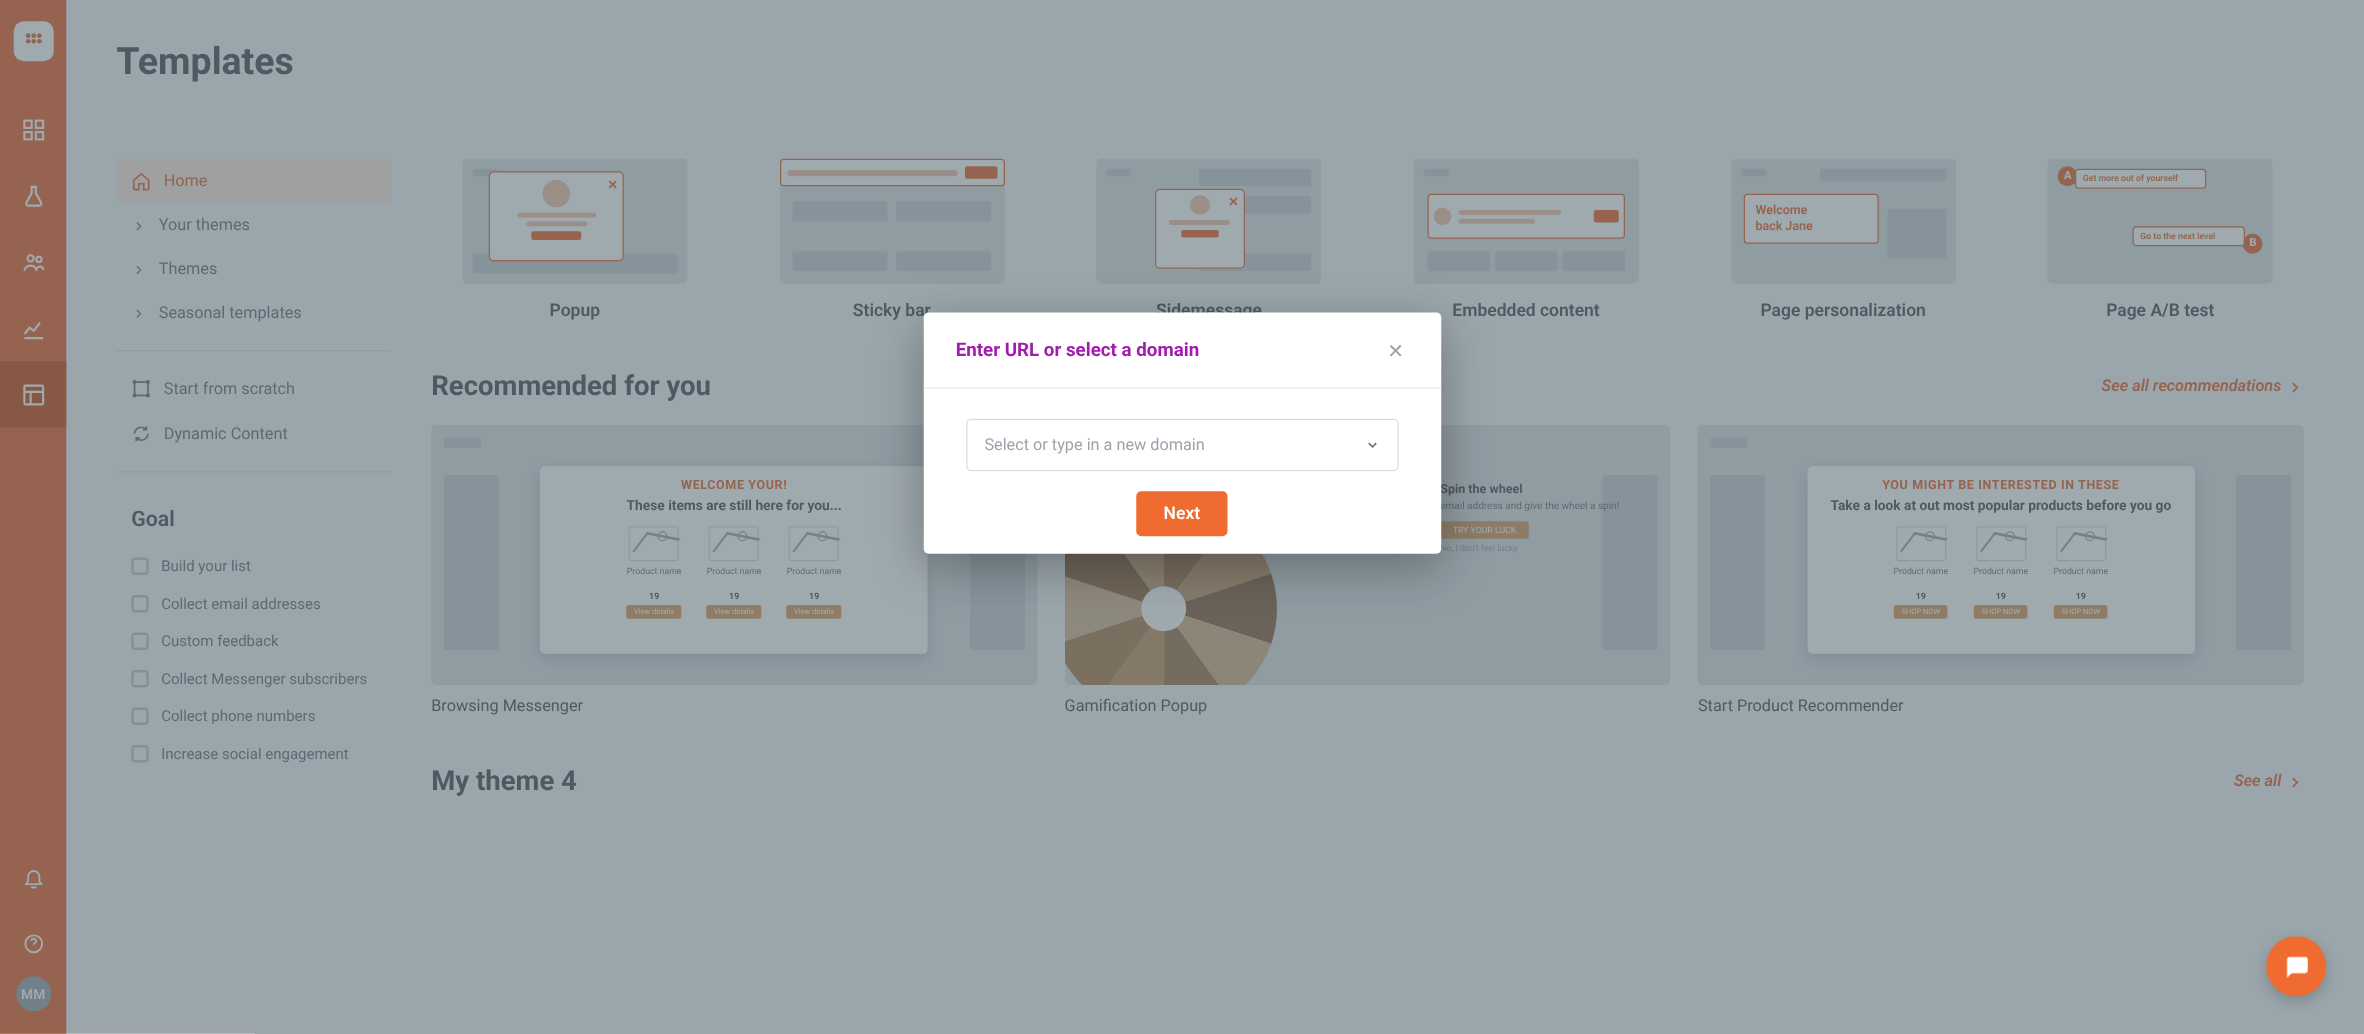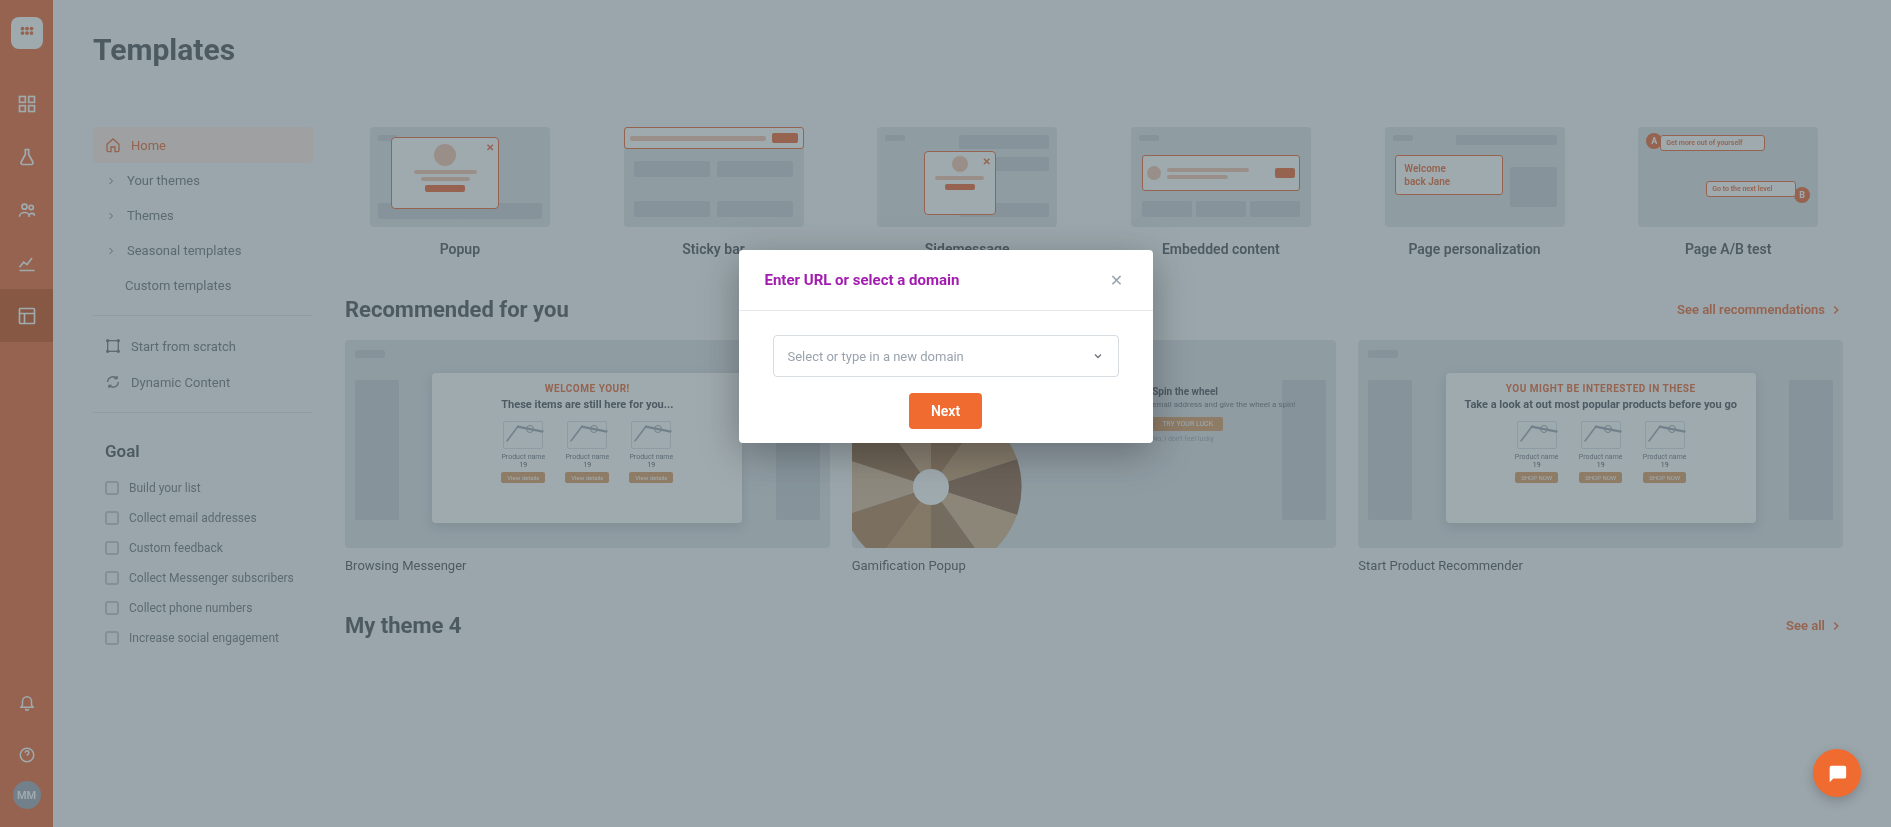--- a/index.html
+++ b/index.html
@@ -64,38 +64,38 @@
 .tt-btn { height: 7px; background: #e8632c; border-radius: 2px; width: 40px; margin: 4px auto; }
 .tt-side { position: absolute; background: #fff; border: 1px solid #e8632c; border-radius: 4px; left: 26%; top: 24%; width: 40%; height: 64%; }
 .tt-sticky { position: absolute; left: 0; top: 0; width: 100%; height: 22px; background: #fff; border: 1px solid #e8632c; border-radius: 3px; display:flex; align-items:center; padding:0 5px; gap:6px; }
 .tt-personal { position:absolute; left:6%; top:28%; background:#fff; border:1px solid #e8632c; border-radius:3px; padding:6px 8px; width:60%; }
 .tt-p-line { color:#e8632c; font-size:10px; font-weight:600; line-height:1.3; }
 .tt-ab-badge { position:absolute; width:16px; height:16px; border-radius:50%; background:#e8632c; color:#fff; font-size:9px; font-weight:700; display:flex; align-items:center; justify-content:center; }
 .tt-ab-card { position:absolute; background:#fff; border:1px solid #e8632c; border-radius:3px; font-size:7px; color:#e8632c; padding:3px 5px; font-weight:600; }
 
 .section-head { display:flex; align-items:center; justify-content:space-between; margin: 8px 0 18px; }
 .section-title { font-size: 22px; font-weight: 700; color: #4a4f54; }
-.see-all { color:#e8632c; font-size:13px; font-weight:600; display:flex; align-items:center; gap:4px; cursor:pointer; }
+.see-all { color:#e8632c; font-size:13px; font-weight:600; display:flex; align-items:center; gap:4px; cursor:pointer;font-style:italic; }
 
 .rec-row { display:flex; gap:22px; margin-bottom: 40px; }
 .rec-card { flex: 1; cursor:pointer; }
 .rec-thumb { width:100%; height:208px; background:#dcdfe3; border-radius:4px; position:relative; margin-bottom:10px; overflow:hidden; }
 .rec-label { font-size:13px; color:#4a4f54; }
 
 .rt-bar { position:absolute; background:#c8cdd3; border-radius:2px; }
 .rt-panel { position:absolute; left:18%; top:16%; width:64%; height:72%; background:#fff; border-radius:4px; box-shadow:0 4px 12px rgba(0,0,0,0.15); padding:10px; display:flex; flex-direction:column; align-items:center; }
 .rt-h1 { color:#e8632c; font-size:10px; font-weight:700; letter-spacing:0.5px; }
 .rt-h2 { color:#4a4f54; font-size:11px; font-weight:700; text-align:center; margin-top:4px; }
 .rt-prods { display:flex; gap:8px; margin-top:10px; }
 .rt-prod { width:56px; display:flex; flex-direction:column; align-items:center; }
 .rt-img { width:40px; height:28px; background:#fff; border:1px solid #d8dde2; border-radius:2px; position:relative; margin-bottom:4px; }
 .rt-img::after { content:""; position:absolute; left:6px; bottom:4px; width:28px; height:14px; border-top:2px solid #9aa3ad; border-left:2px solid #9aa3ad; transform:skewX(-30deg) rotate(10deg); }
 .rt-img::before { content:""; position:absolute; right:8px; top:3px; width:6px; height:6px; border-radius:50%; border:1.5px solid #9aa3ad; }
 .rt-pn { font-size:7px; color:#6a7178; }
-.rt-pp { font-size:7px; color:#4a4f54; font-weight:400; margin:0 0 3px; }
+.rt-pp { font-size:7px; color:#4a4f54; font-weight:700; margin:12px 0 3px; }
 .rt-pb { font-size:6px; background:#d99a5e; color:#fff; padding:2px 6px; border-radius:2px; }
 
 .rt-wheel { position:absolute; left:2%; top:18%; width:48%; height:82%; }
 .wheel-svg { transform: translate(-15%, 5%); }
 .rt-wheel-text { position:absolute; right:6%; top:22%; width:32%; font-size:8px; color:#6a7178; }
 .rt-wheel-text b { display:block; font-size:10px; color:#4a4f54; margin-bottom:3px; }
 .rt-wheel-btn { margin-top:8px; background:#d99a5e; color:#fff; font-size:7px; padding:3px 10px; border-radius:2px; display:inline-block; }
 .rt-wheel-no { margin-top:4px; font-size:7px; color:#9aa3ad; }
 
 .overlay {
@@ -198,23 +198,20 @@
         <svg class="chev" viewBox="0 0 24 24" fill="none" stroke="currentColor" stroke-width="2">
             <path d="M9 6l6 6-6 6"></path>
           </svg>
         <span>Themes</span>
       </div>
       <div class="sidebar-item">
         <svg class="chev" viewBox="0 0 24 24" fill="none" stroke="currentColor" stroke-width="2">
             <path d="M9 6l6 6-6 6"></path>
           </svg>
         <span>Seasonal templates</span>
-      </div>
-      <div class="sidebar-item indented">
-        <span>Custom templates</span>
       </div>
       <div class="sidebar-divider"></div>
       <div class="sidebar-item">
         <svg viewBox="0 0 24 24" fill="none" stroke="currentColor" stroke-width="2">
             <rect x="4" y="4" width="16" height="16"></rect>
             <circle cx="4" cy="4" r="1.5" fill="currentColor"></circle>
             <circle cx="20" cy="4" r="1.5" fill="currentColor"></circle>
             <circle cx="4" cy="20" r="1.5" fill="currentColor"></circle>
             <circle cx="20" cy="20" r="1.5" fill="currentColor"></circle>
           </svg>

